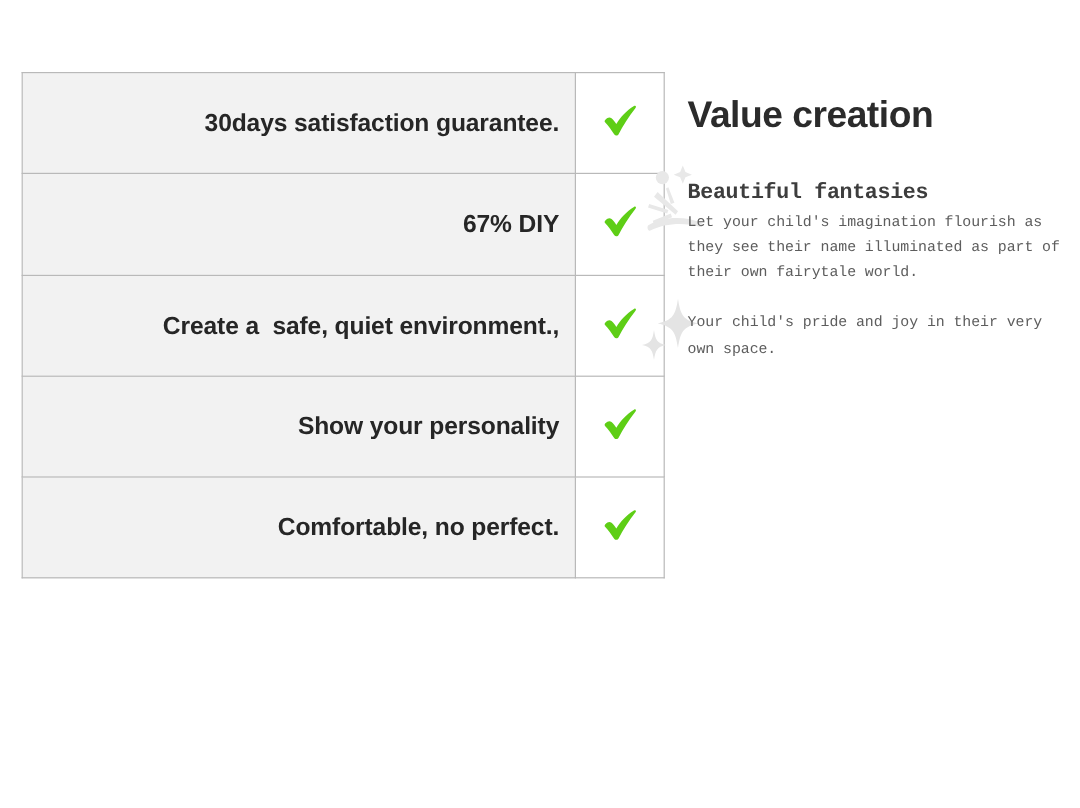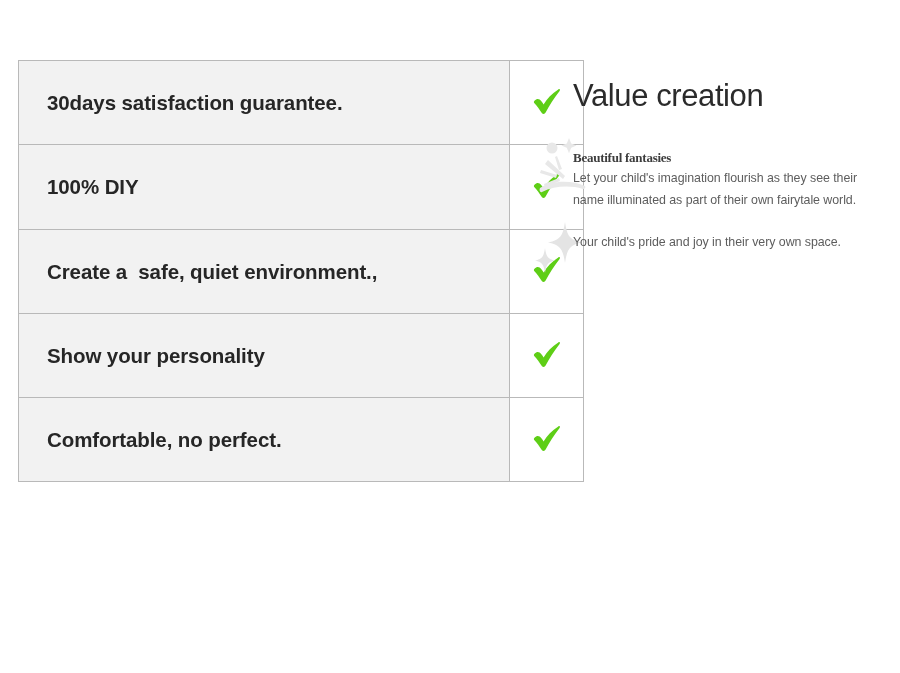--- a/index.html
+++ b/index.html
@@ -35,22 +35,22 @@
     height: 84.3px;
   }
   .feature-table td {
     border: 1px solid #b9b9b9;
     padding: 0;
     vertical-align: middle;
   }
   td.label-cell {
     width: 434px;
     background: #f2f2f2;
-    text-align: left;
-    padding: 4px 28px;
+    text-align: right;
+    padding: 4px 13px;
   }
   td.check-cell {
     width: 73px;
     background: #ffffff;
     text-align: center;
   }
   .label-text {
     display: block;
     font-family: "Liberation Sans", sans-serif;
     font-size: 20.5px;
@@ -76,53 +76,53 @@
     width: 350px;
     height: 360px;
   }
   .panel-title {
     position: absolute;
     left: 33px;
     top: 20px;
     margin: 0;
     font-family: "Liberation Sans", sans-serif;
     font-size: 31px;
-    font-weight: normal;
+    font-weight: bold;
     color: #2b2b2b;
     letter-spacing: -0.4px;
     line-height: 1;
     white-space: nowrap;
   }
 
   .value-list {
     position: absolute;
     left: 0;
     top: 90px;
     width: 350px;
   }
   .value-item {
     position: relative;
     padding-left: 33px;
     margin-bottom: 21px;
   }
   .value-heading {
     margin: 0 0 2px 0;
-    font-family: Liberation Serif, serif;
-    font-size: 13px;
+    font-family: Liberation Mono, monospace;
+    font-size: 18px;
     font-weight: bold;
     color: #3d3d3d;
     line-height: 1.25;
     letter-spacing: -0.25px;
     white-space: nowrap;
     position: relative;
     z-index: 2;
   }
   .value-body {
     margin: 0;
-    font-family: Liberation Sans, sans-serif;
+    font-family: Liberation Mono, monospace;
     font-size: 12.4px;
     font-weight: normal;
     color: #5d5d5d;
     line-height: 1.72;
     letter-spacing: -0.05px;
     position: relative;
     z-index: 2;
   }
 
   
@@ -161,21 +161,21 @@
         <td class="check-cell">
           <span class="check-mark">
             <svg width="32" height="28" viewBox="0 0 32 28" aria-hidden="true">
               <path d="M3.5 13.8 C5.2 12.0 7.0 11.4 8.6 12.6 C10.2 13.8 11.5 15.7 12.6 17.4 C16.0 11.8 21.0 6.2 27.3 2.4 C28.6 1.6 29.6 2.6 28.6 3.9 C23.0 11.0 18.0 18.8 14.6 25.6 C13.8 27.2 11.8 27.3 10.8 25.9 C8.6 22.6 6.0 18.6 3.2 15.9 C2.6 15.3 2.9 14.4 3.5 13.8 Z" fill="#5ECE16"></path>
             </svg>
           </span>
         </td>
       </tr>
       <tr>
         <td class="label-cell">
-          <span class="label-text">100% DIY</span>
+          <span class="label-text">67% DIY</span>
         </td>
         <td class="check-cell">
           <span class="check-mark">
             <svg width="32" height="28" viewBox="0 0 32 28" aria-hidden="true">
               <path d="M3.5 13.8 C5.2 12.0 7.0 11.4 8.6 12.6 C10.2 13.8 11.5 15.7 12.6 17.4 C16.0 11.8 21.0 6.2 27.3 2.4 C28.6 1.6 29.6 2.6 28.6 3.9 C23.0 11.0 18.0 18.8 14.6 25.6 C13.8 27.2 11.8 27.3 10.8 25.9 C8.6 22.6 6.0 18.6 3.2 15.9 C2.6 15.3 2.9 14.4 3.5 13.8 Z" fill="#5ECE16"></path>
             </svg>
           </span>
         </td>
       </tr>
       <tr>

